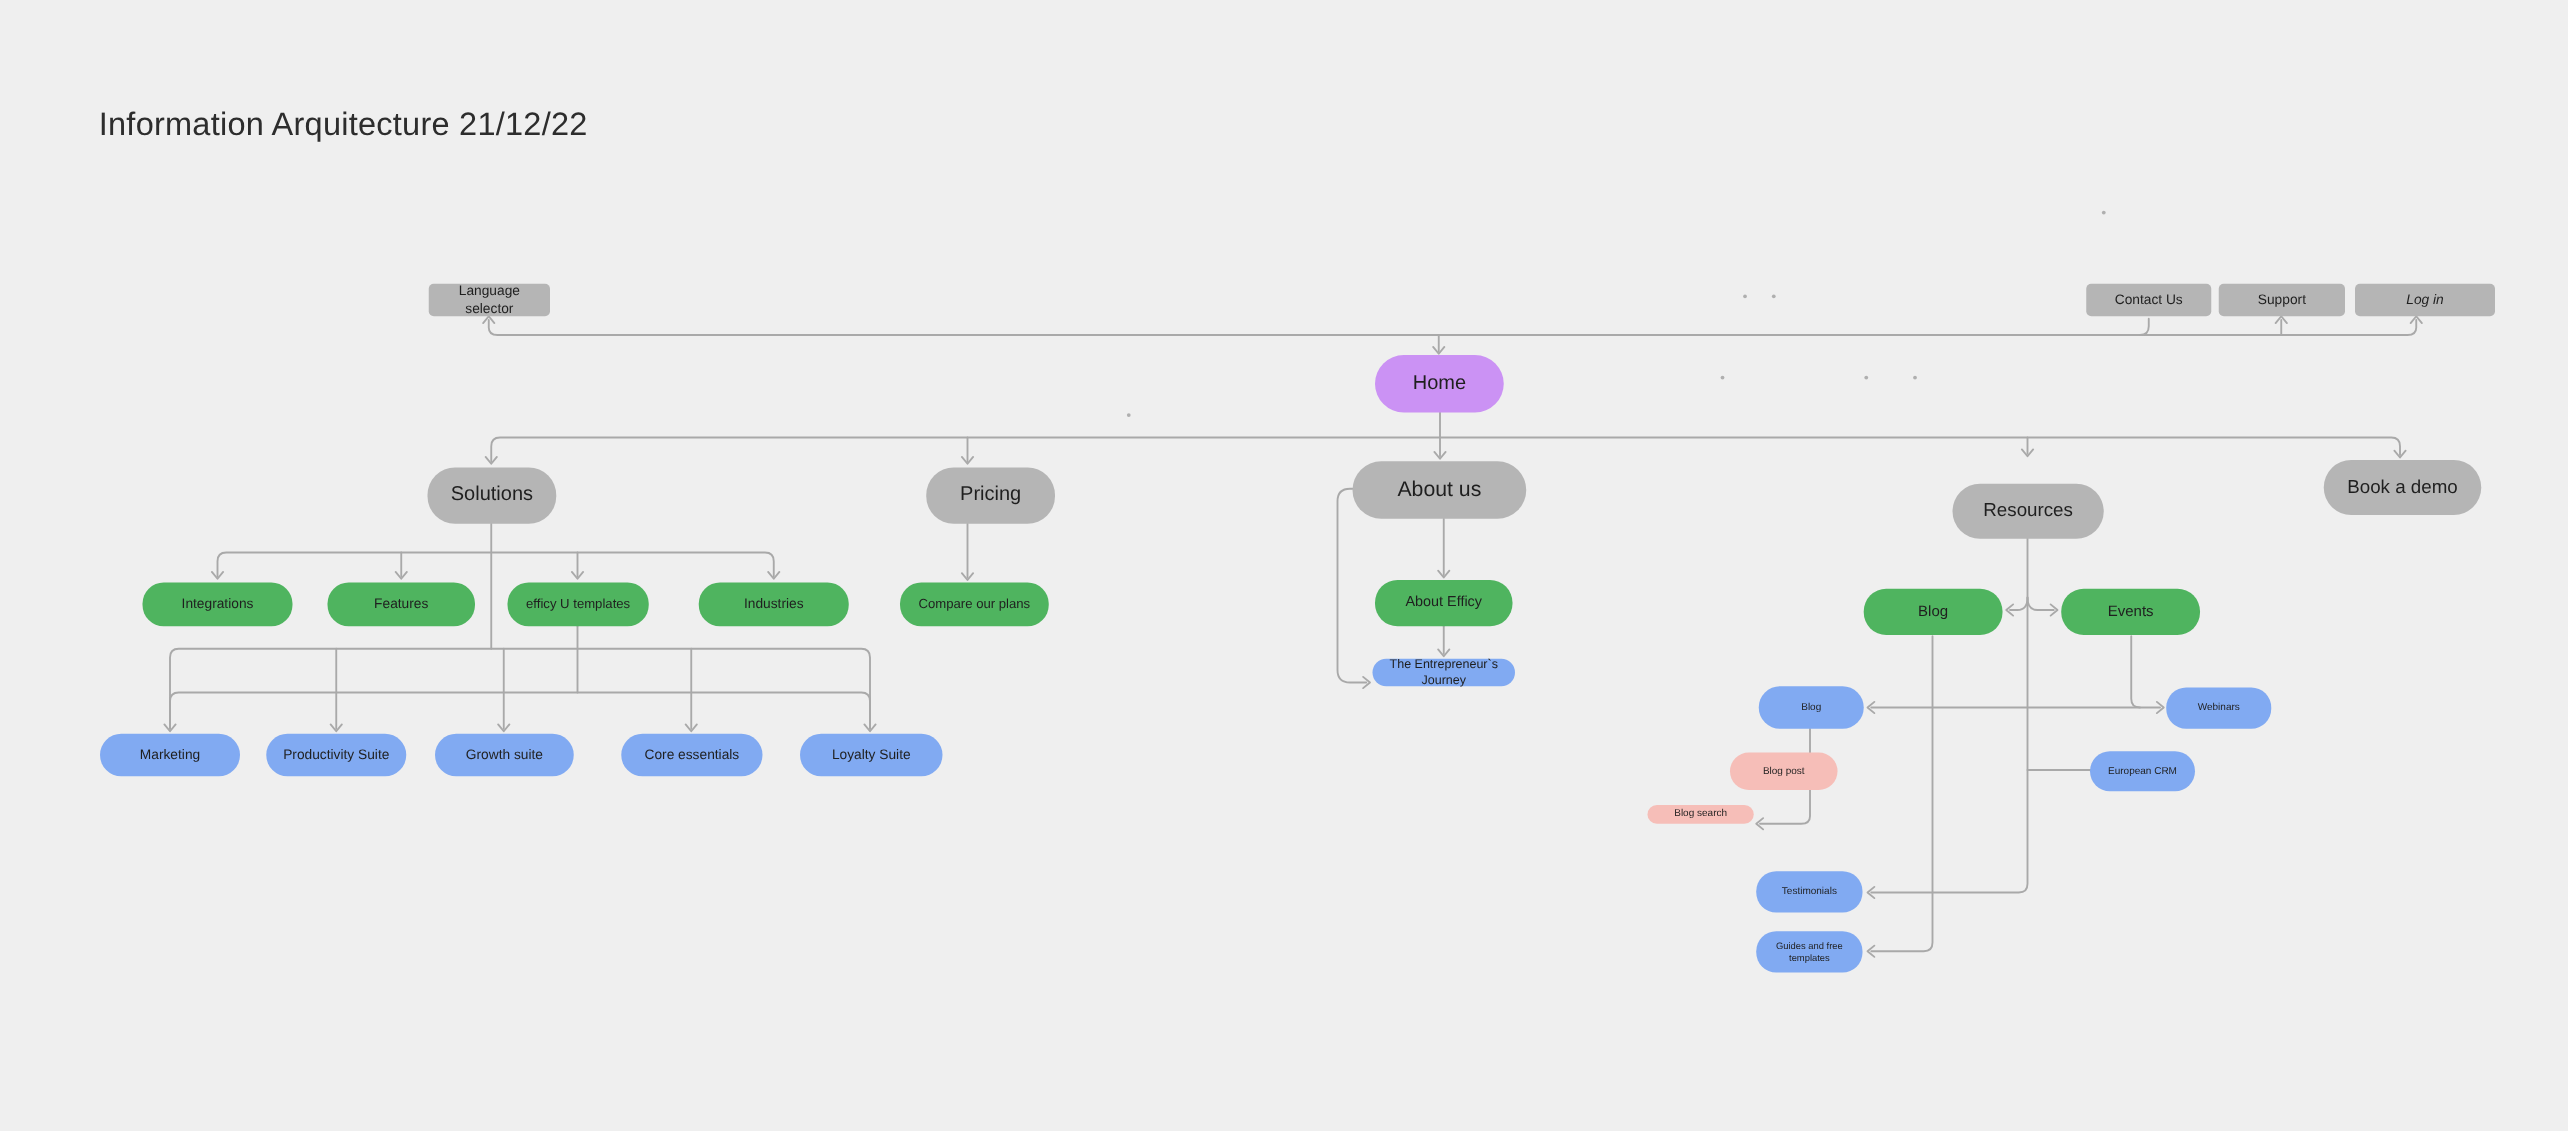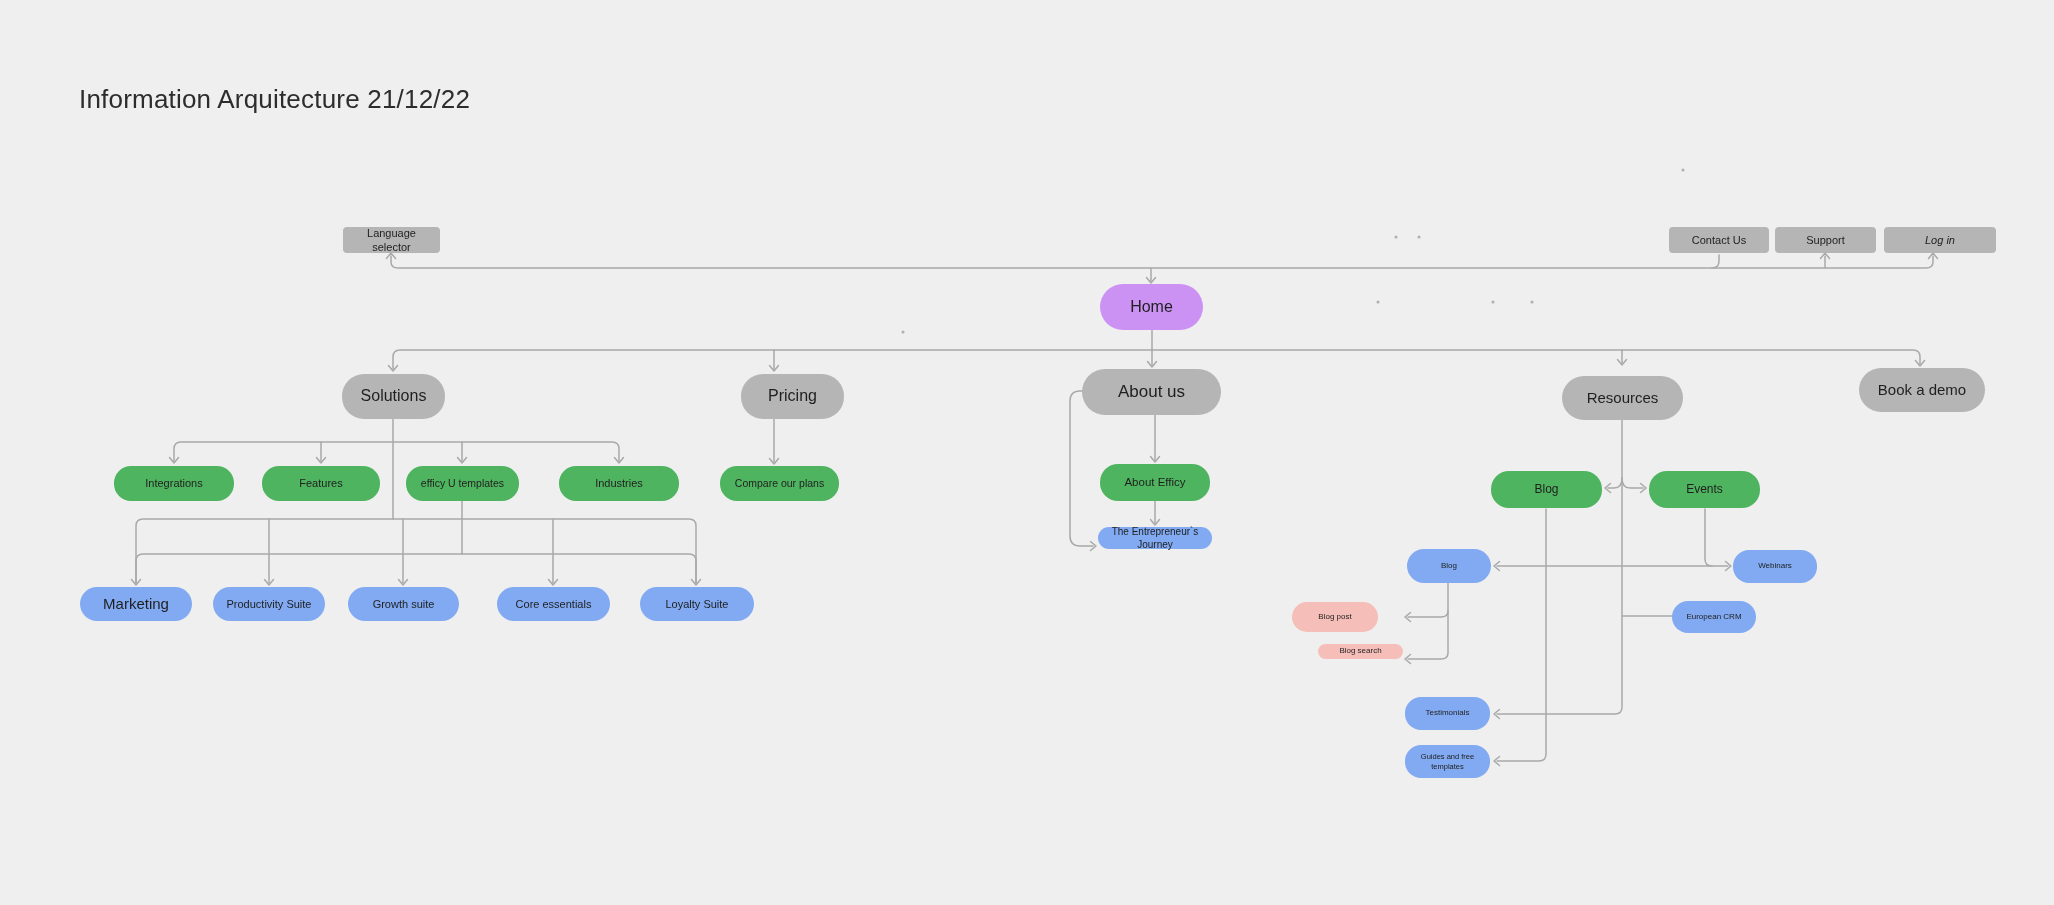--- a/index.html
+++ b/index.html
@@ -134,42 +134,42 @@
   <div class="node gray btn" style="left:343px; top:227px; width:97px; height:26px;">Language selector</div>
   <div class="node gray btn" style="left:1669px; top:227px; width:100px; height:26px;">Contact Us</div>
   <div class="node gray btn" style="left:1775px; top:227px; width:101px; height:26px;">Support</div>
   <div class="node gray btn" style="left:1884px; top:227px; width:112px; height:26px;font-style:italic;">Log in</div>
 
   <div class="node purple" style="left:1100px; top:284px; width:103px; height:46px; border-radius:23px; font-size:16px;text-align:right;">Home</div>
 
   <div class="node gray" style="left:342px; top:374px; width:103px; height:45px; border-radius:22px; font-size:16px;">Solutions</div>
   <div class="node gray" style="left:741px; top:374px; width:103px; height:45px; border-radius:22px; font-size:16px;">Pricing</div>
   <div class="node gray" style="left:1082px; top:369px; width:139px; height:46px; border-radius:23px; font-size:17px;">About us</div>
-  <div class="node gray" style="left:1562px; top:376px; width:121px; height:44px; border-radius:22px; font-size:15px;">Resources</div>
+  <div class="node gray" style="left:1562px; top:387px; width:121px; height:44px; border-radius:22px; font-size:15px;">Resources</div>
   <div class="node gray" style="left:1859px; top:368px; width:126px; height:44px; border-radius:22px; font-size:15px;">Book a demo</div>
 
   <div class="node green" style="left:114px; top:466px; width:120px; height:35px; border-radius:17px; font-size:11px;">Integrations</div>
   <div class="node green" style="left:262px; top:466px; width:118px; height:35px; border-radius:17px; font-size:11px;">Features</div>
   <div class="node green" style="left:406px; top:466px; width:113px; height:35px; border-radius:17px; font-size:10.5px;">efficy U templates</div>
   <div class="node green" style="left:559px; top:466px; width:120px; height:35px; border-radius:17px; font-size:11px;">Industries</div>
   <div class="node green" style="left:720px; top:466px; width:119px; height:35px; border-radius:17px; font-size:10.5px;">Compare our plans</div>
 
   <div class="node green" style="left:1100px; top:464px; width:110px; height:37px; border-radius:18px; font-size:11.5px;">About Efficy</div>
   <div class="node blue" style="left:1098px; top:527px; width:114px; height:22px; border-radius:19px; font-size:10px;">The Entrepreneur`s Journey</div>
 
-  <div class="node blue" style="left:80px; top:587px; width:112px; height:34px; border-radius:17px; font-size:15px;">Marketing</div>
+  <div class="node blue" style="left:80px; top:587px; width:112px; height:34px; border-radius:17px; font-size:11px;">Marketing</div>
   <div class="node blue" style="left:213px; top:587px; width:112px; height:34px; border-radius:17px; font-size:11px;">Productivity Suite</div>
   <div class="node blue" style="left:348px; top:587px; width:111px; height:34px; border-radius:17px; font-size:11px;">Growth suite</div>
   <div class="node blue" style="left:497px; top:587px; width:113px; height:34px; border-radius:17px; font-size:11px;">Core essentials</div>
   <div class="node blue" style="left:640px; top:587px; width:114px; height:34px; border-radius:17px; font-size:11px;">Loyalty Suite</div>
 
   <div class="node green" style="left:1491px; top:471px; width:111px; height:37px; border-radius:18px; font-size:12px;">Blog</div>
   <div class="node green" style="left:1649px; top:471px; width:111px; height:37px; border-radius:18px; font-size:12px;">Events</div>
 
   <div class="node blue" style="left:1407px; top:549px; width:84px; height:34px; border-radius:17px; font-size:8px;">Blog</div>
   <div class="node blue" style="left:1733px; top:550px; width:84px; height:33px; border-radius:16px; font-size:8px;">Webinars</div>
   <div class="node blue" style="left:1672px; top:601px; width:84px; height:32px; border-radius:16px; font-size:8px;">European CRM</div>
-  <div class="node pink" style="left:1292px; top:602px; width:86px; height:30px; border-radius:15px; font-size:8px;">Blog post</div>
+  <div class="node pink" style="left:1384px; top:602px; width:86px; height:30px; border-radius:15px; font-size:8px;">Blog post</div>
   <div class="node pink" style="left:1318px; top:644px; width:85px; height:15px; border-radius:14px; font-size:8px;">Blog search</div>
   <div class="node blue" style="left:1405px; top:697px; width:85px; height:33px; border-radius:16px; font-size:8px;">Testimonials</div>
   <div class="node blue" style="left:1405px; top:745px; width:85px; height:33px; border-radius:16px; font-size:7.5px;">Guides and free templates</div>
 
 </div>
 
 </body></html>

